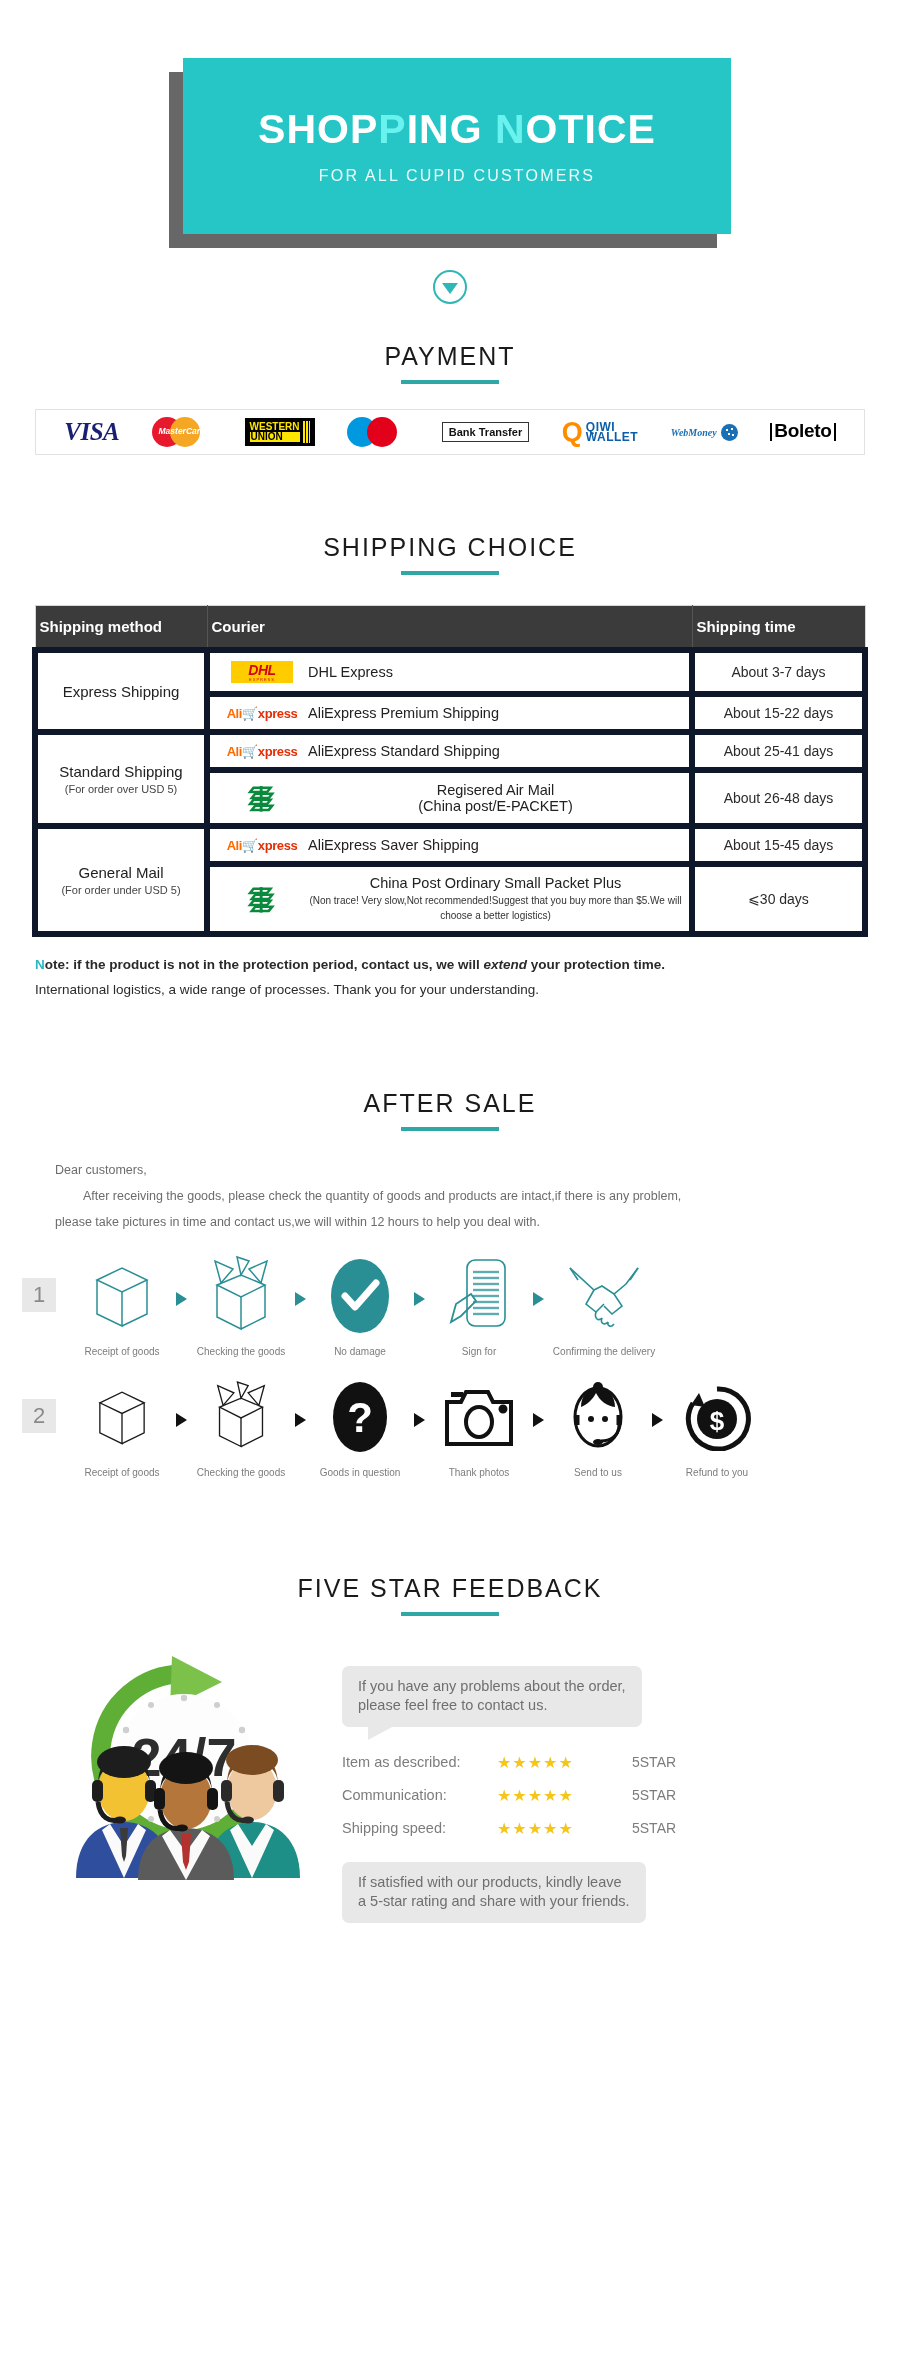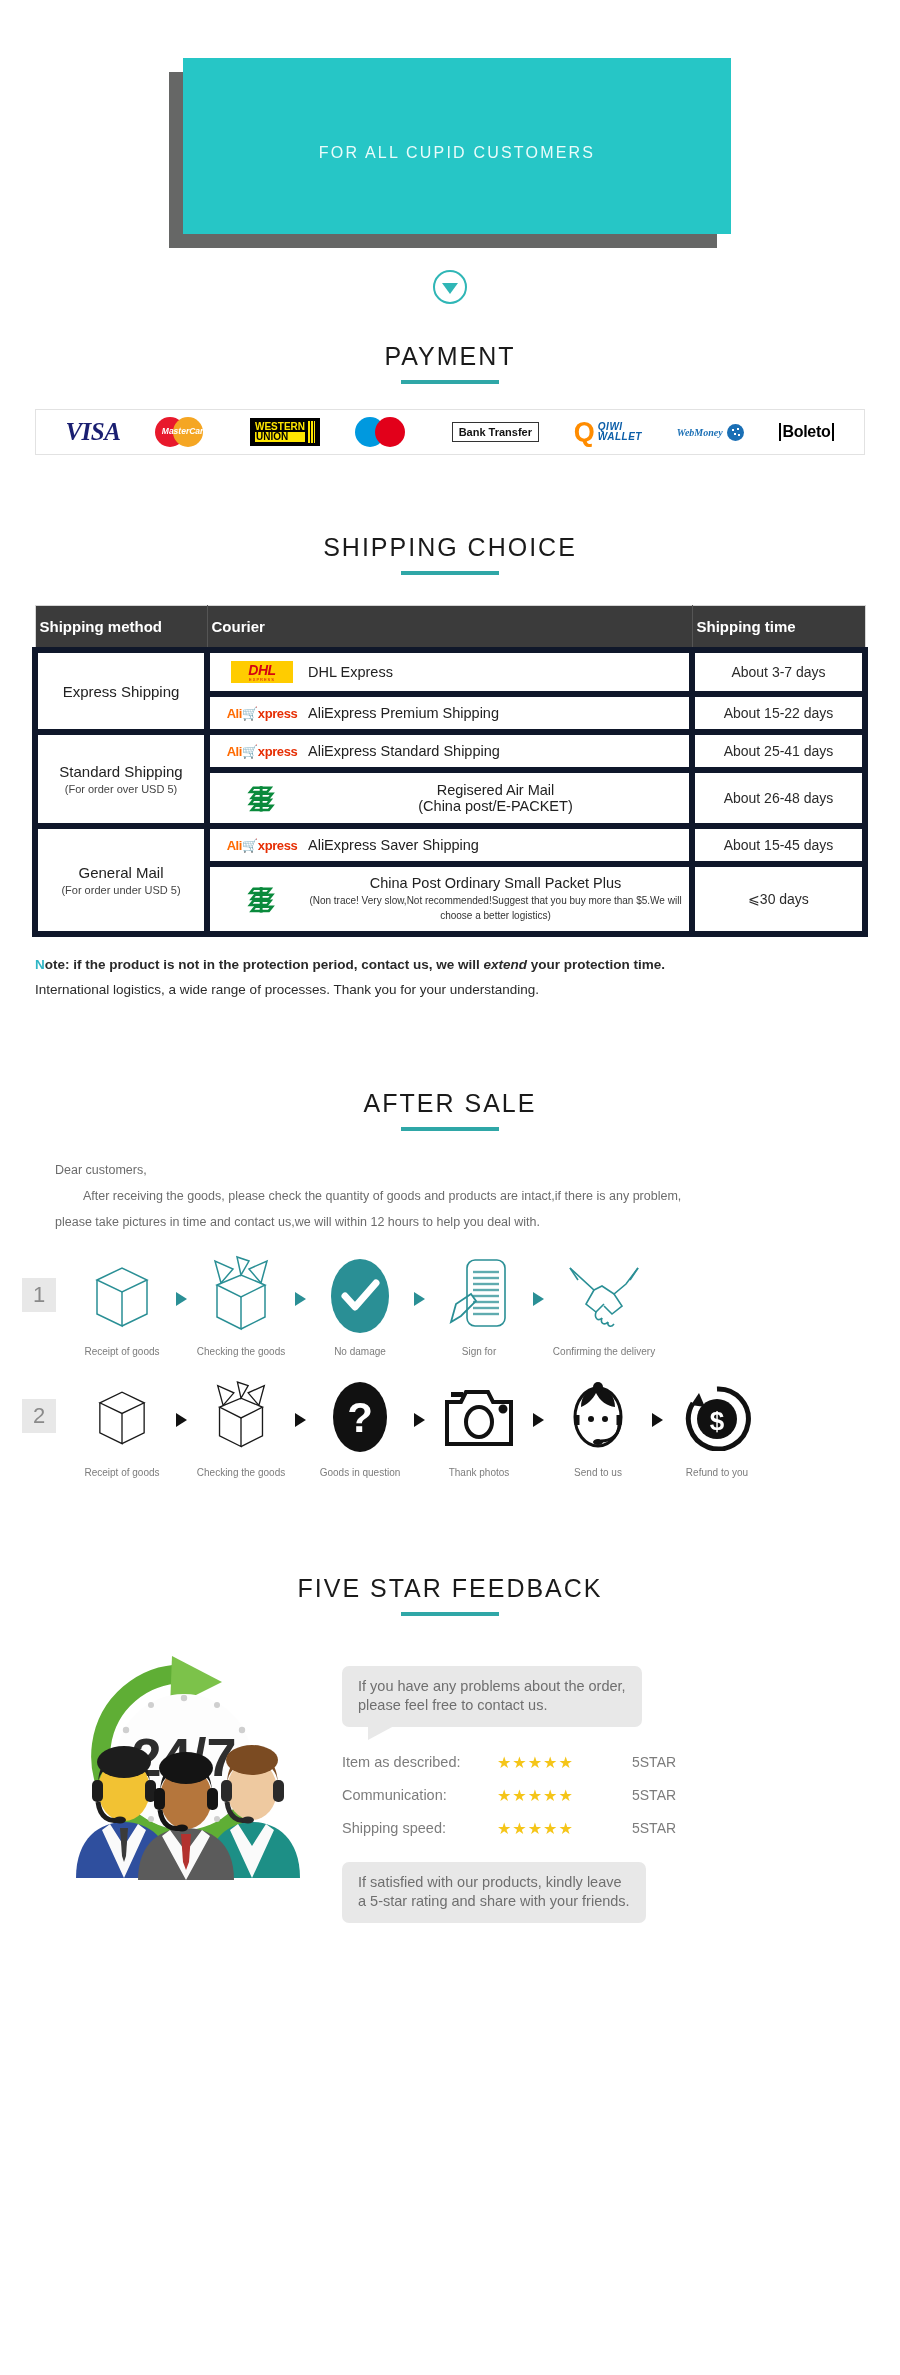--- a/index.html
+++ b/index.html
@@ -86,37 +86,37 @@
   .lg-maestro i { position:absolute; top:0; width:30px; height:30px; border-radius:50%; }
   .lg-maestro .b { left:0; background:#0099df; }
   .lg-maestro .r { left:20px; background:#e2001a; }
   .lg-maestro span { position:absolute; z-index:3; left:0; width:62px; text-align:center;
     top:9px; font-size:9px; font-weight:bold; color:#fff; font-style:italic;margin-top:48px; }
   .lg-bank { border:1px solid #333; padding:3px 6px; font-size:11px; font-weight:bold;
     color:#111; font-family:"Liberation Sans", sans-serif; }
   .lg-qiwi { display:flex; align-items:center; gap:3px; }
   .lg-qiwi .q { font-size:27px; color:#ff8c00; font-weight:bold;
     font-family:"Liberation Sans", sans-serif; line-height:26px; }
-  .lg-qiwi .txt { font-size:10px; font-weight:bold; color:#0b5ea8; line-height:10px;
-    letter-spacing:0.5px;font-style:italic; }
+  .lg-qiwi .txt { font-size:12px; font-weight:bold; color:#0b5ea8; line-height:10px;
+    letter-spacing:0.5px; }
   .lg-wm { display:flex; align-items:center; gap:4px; }
   .lg-wm .t { font-size:10px; font-weight:bold; color:#1a6fb5;
     font-family:"Liberation Serif", serif; font-style:italic; }
   .lg-wm .globe { width:17px; height:17px; border-radius:50%; background:#1a6fb5;
     position:relative; overflow:hidden; }
   .lg-wm .globe::after { content:""; position:absolute; left:2px; top:2px;
     width:13px; height:13px; border-radius:50%;
     background: radial-gradient(circle at 4px 4px, #fff 0 1px, transparent 1px),
                 radial-gradient(circle at 9px 3px, #fff 0 1px, transparent 1px),
                 radial-gradient(circle at 6px 8px, #fff 0 1px, transparent 1px),
                 radial-gradient(circle at 10px 9px, #fff 0 1px, transparent 1px); }
   .lg-boleto { border-left:2px solid #000; border-right:2px solid #000; padding:0 2px; }
   .lg-boleto .bc { height:11px; width:60px;
     background: repeating-linear-gradient(90deg,#000 0 2px,#fff 2px 4px,#000 4px 5px,#fff 5px 8px); }
-  .lg-boleto .nm { font-size:16px; font-weight:bold; color:#000; letter-spacing:-0.3px;
+  .lg-boleto .nm { font-size:19px; font-weight:bold; color:#000; letter-spacing:-0.3px;
     font-family:"Liberation Sans", sans-serif; line-height:14px; }
 
   
   .ship-sec { margin-top: 78px; }
   .ship-table {
     width: 830px; margin: 30px auto 0; border-collapse: collapse;
     border: 1px solid #d6d6d6; table-layout: fixed;
   }
   .ship-table th {
     background:#3b3b3b; color:#fff; font-size: 15px; font-weight: bold;
@@ -210,20 +210,23 @@
 </style>
 </head>
 <body>
 
 <div class="page">
 
   <div class="hero-wrap">
     <div class="hero">
       <div class="hero-shadow"></div>
       <div class="hero-box">
+        <div class="hero-title">
+          <span>SHOP</span><span class="hl">P</span><span>ING </span><span class="hl">N</span><span>OTICE</span>
+        </div>
         <div class="hero-sub">FOR ALL CUPID CUSTOMERS</div>
       </div>
     </div>
   </div>
 
   <div class="arrow-wrap">
     <div class="arrow-circle">
       <div class="arrow-tri"></div>
     </div>
   </div>

